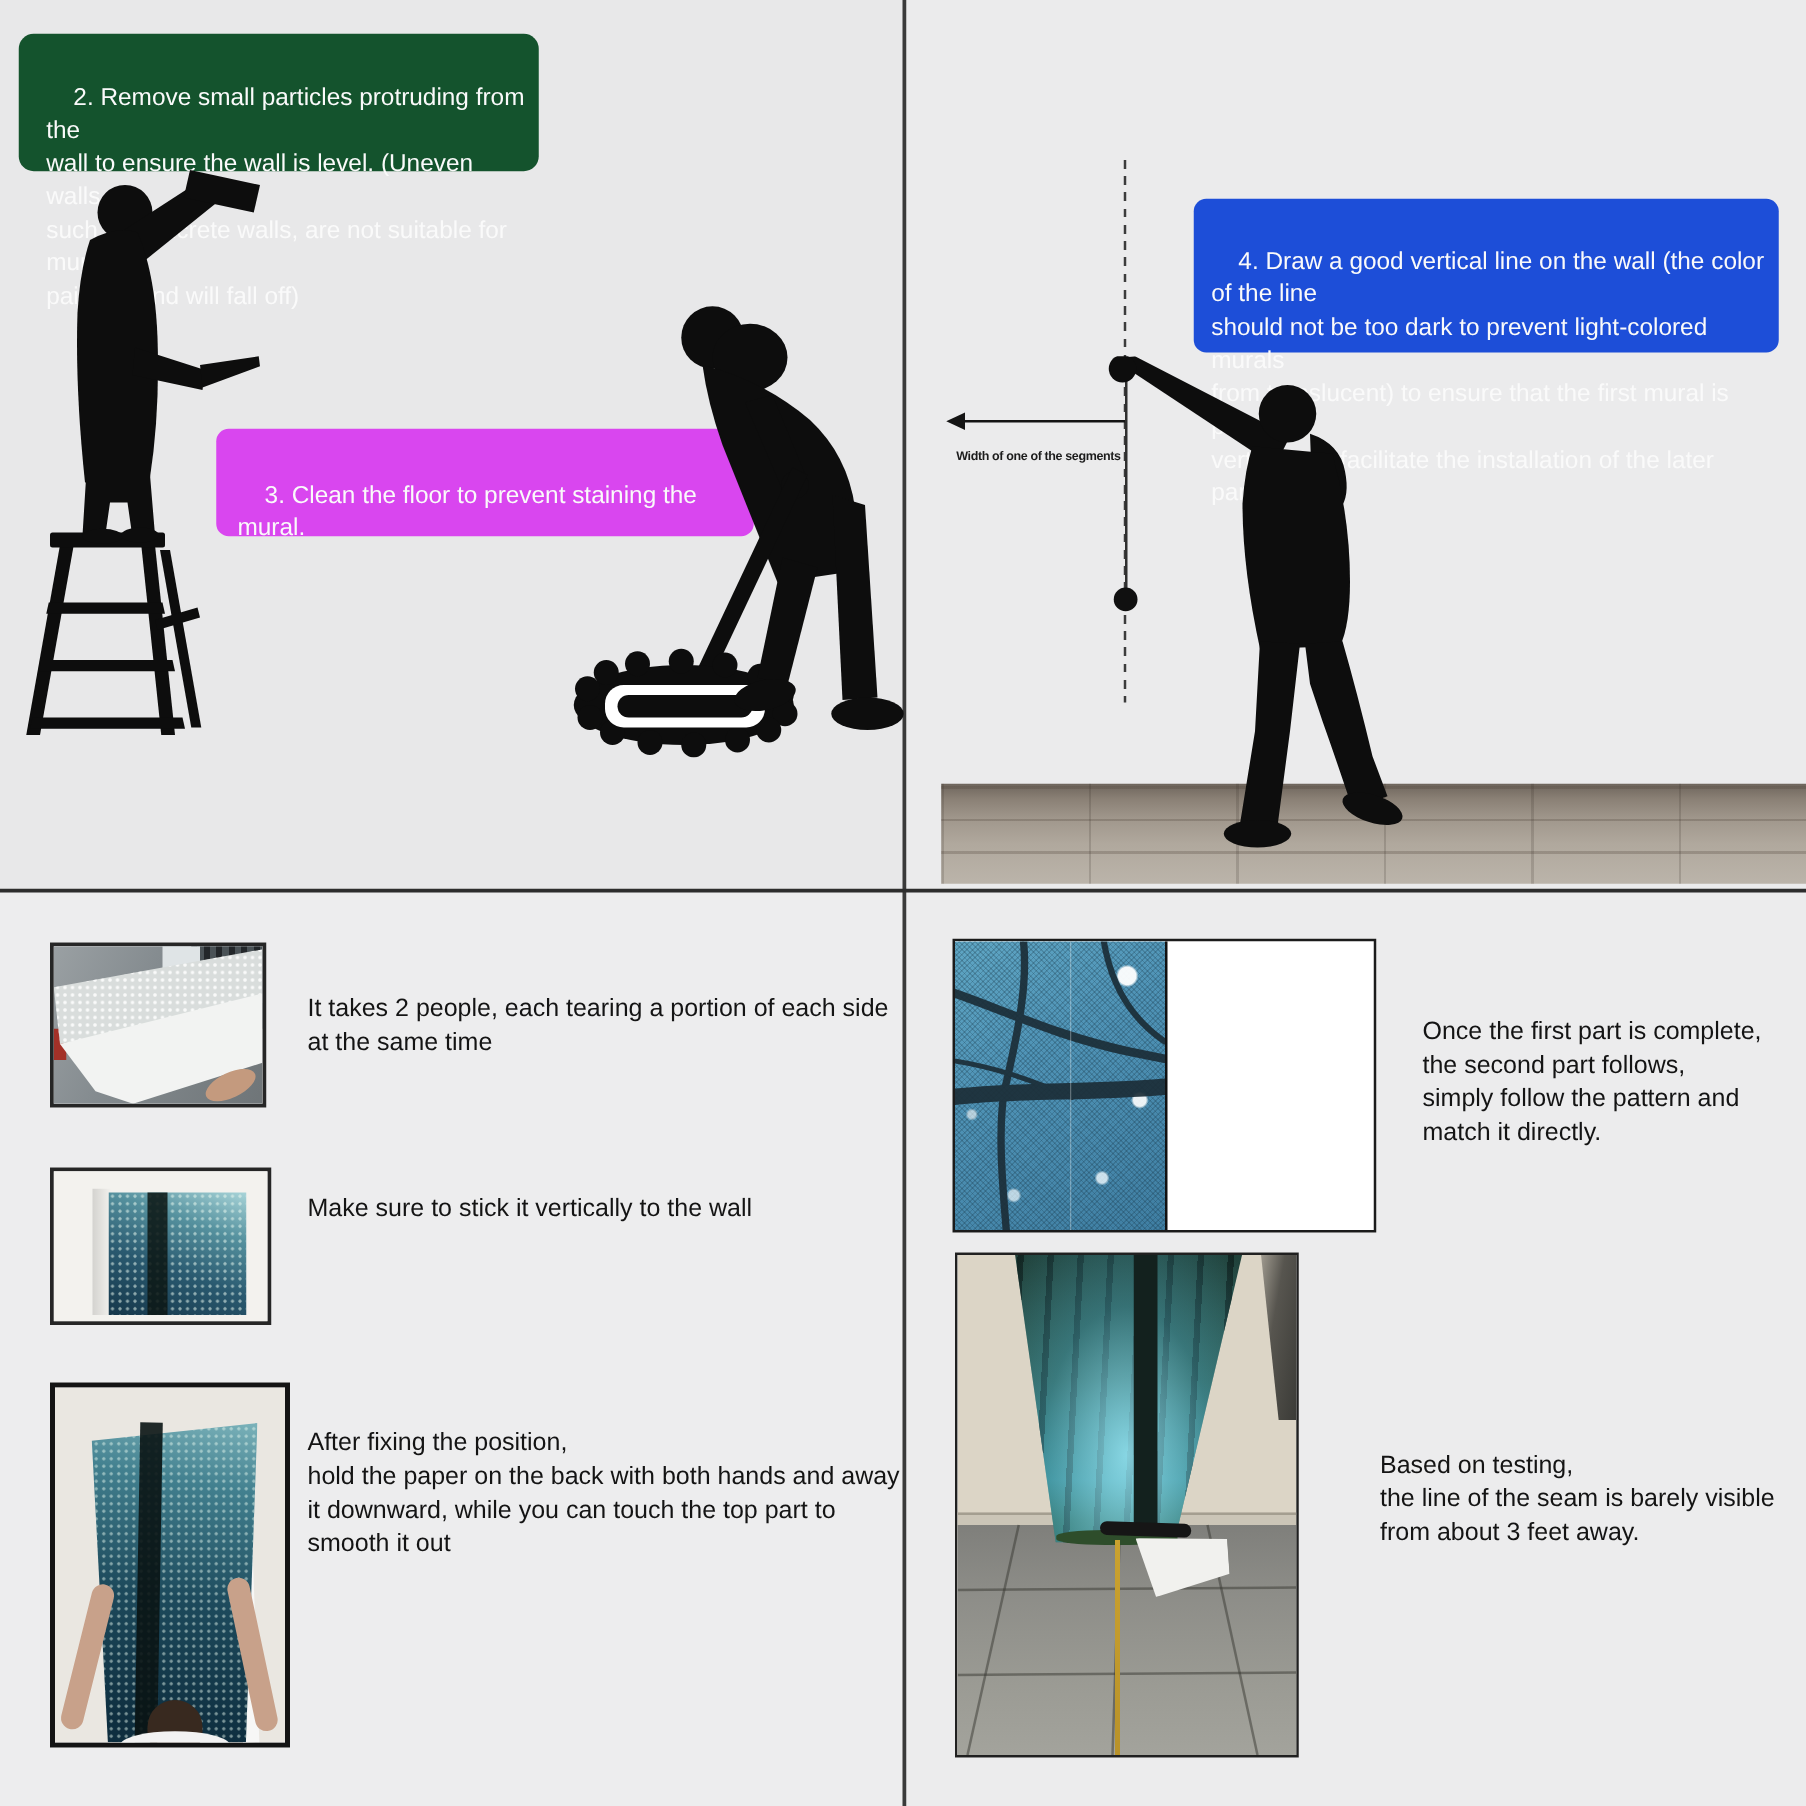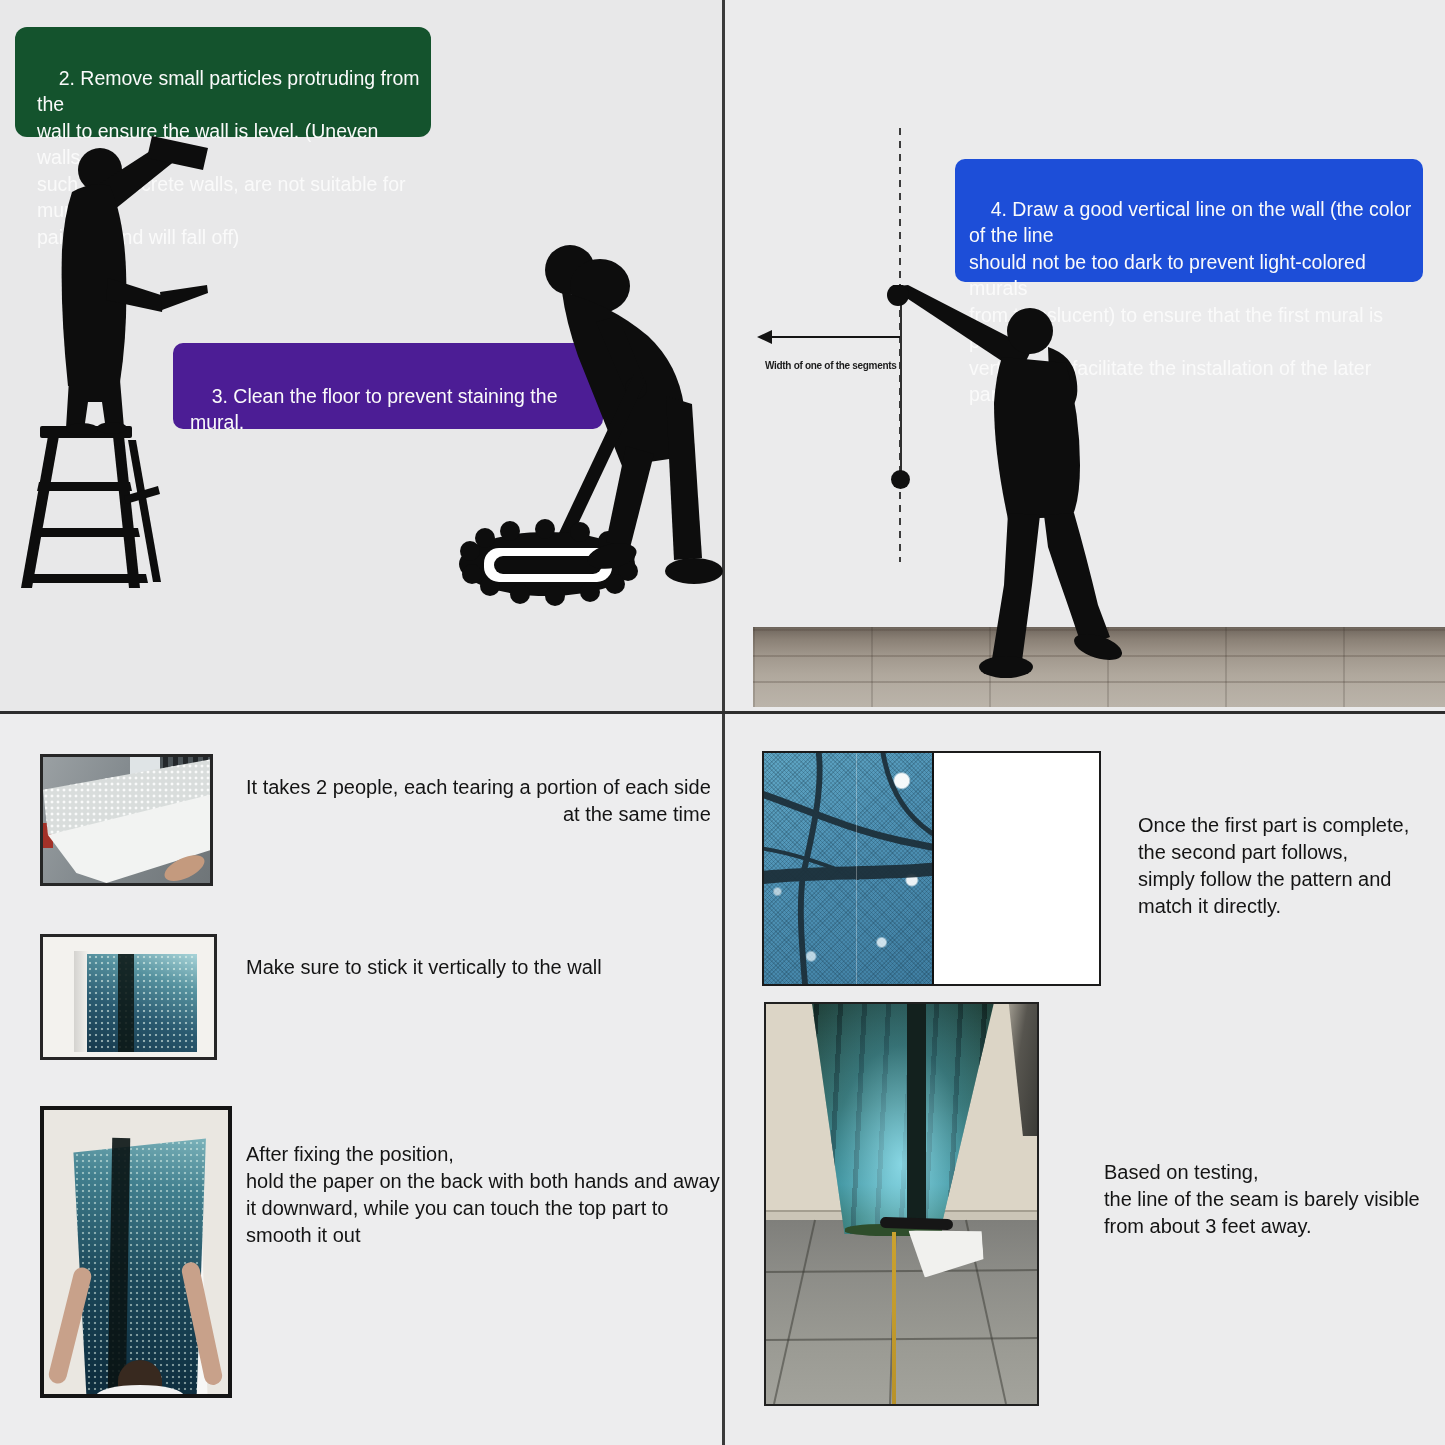--- a/index.html
+++ b/index.html
@@ -13,26 +13,26 @@
   .q-tl{left:0;top:0;width:722px;height:711px;background:#e8e8e9;}
   .q-tr{left:725px;top:0;width:720px;height:711px;background:#ebebec;}
   .q-bl{left:0;top:714px;width:722px;height:731px;background:#ededee;}
   .q-br{left:725px;top:714px;width:720px;height:731px;background:#ececed;}
   .vline{left:722px;top:0;width:3px;height:1445px;background:#3a3a3a;}
   .hline{left:0;top:711px;width:1445px;height:3px;background:#2d2d2d;}
 
   
   .gbox{color:#fafafa;font-size:19.5px;line-height:26.5px;white-space:pre-wrap;box-sizing:border-box;}
   #box2{left:15px;top:27px;width:416px;height:110px;background:#14532d;border-radius:12px;padding:11px 10px 0 22px;}
-  #box3{left:173px;top:343px;width:430px;height:86px;background:#4c1d95;border-radius:10px;padding:13px 0 0 17px;}
+  #box3{left:173px;top:343px;width:430px;height:86px;background:#d946ef;border-radius:10px;padding:13px 0 0 17px;}
   #box4{left:955px;top:159px;width:468px;height:123px;background:#1d4ed8;border-radius:10px;padding:10px 0 0 14px;}
 
   
   .tip{font-size:20px;line-height:27px;color:#141414;white-space:pre-wrap;}
-  #tip-tear{left:246px;top:774px;text-align:right;}
+  #tip-tear{left:246px;top:794px;}
   #tip-vert{left:246px;top:954px;}
   #tip-fix{left:246px;top:1141px;}
   #tip-pattern{left:1138px;top:812px;}
   #tip-seam{left:1104px;top:1159px;}
 
   
   #dash{left:899px;top:128px;width:2px;height:434px;
     background:repeating-linear-gradient(180deg,#3c3c3c 0 7px,rgba(0,0,0,0) 7px 13px);}
   #string{left:900px;top:290px;width:2px;height:182px;background:#2f2f2f;}
   #bob{left:891px;top:470px;width:19px;height:19px;border-radius:50%;background:#101010;}

